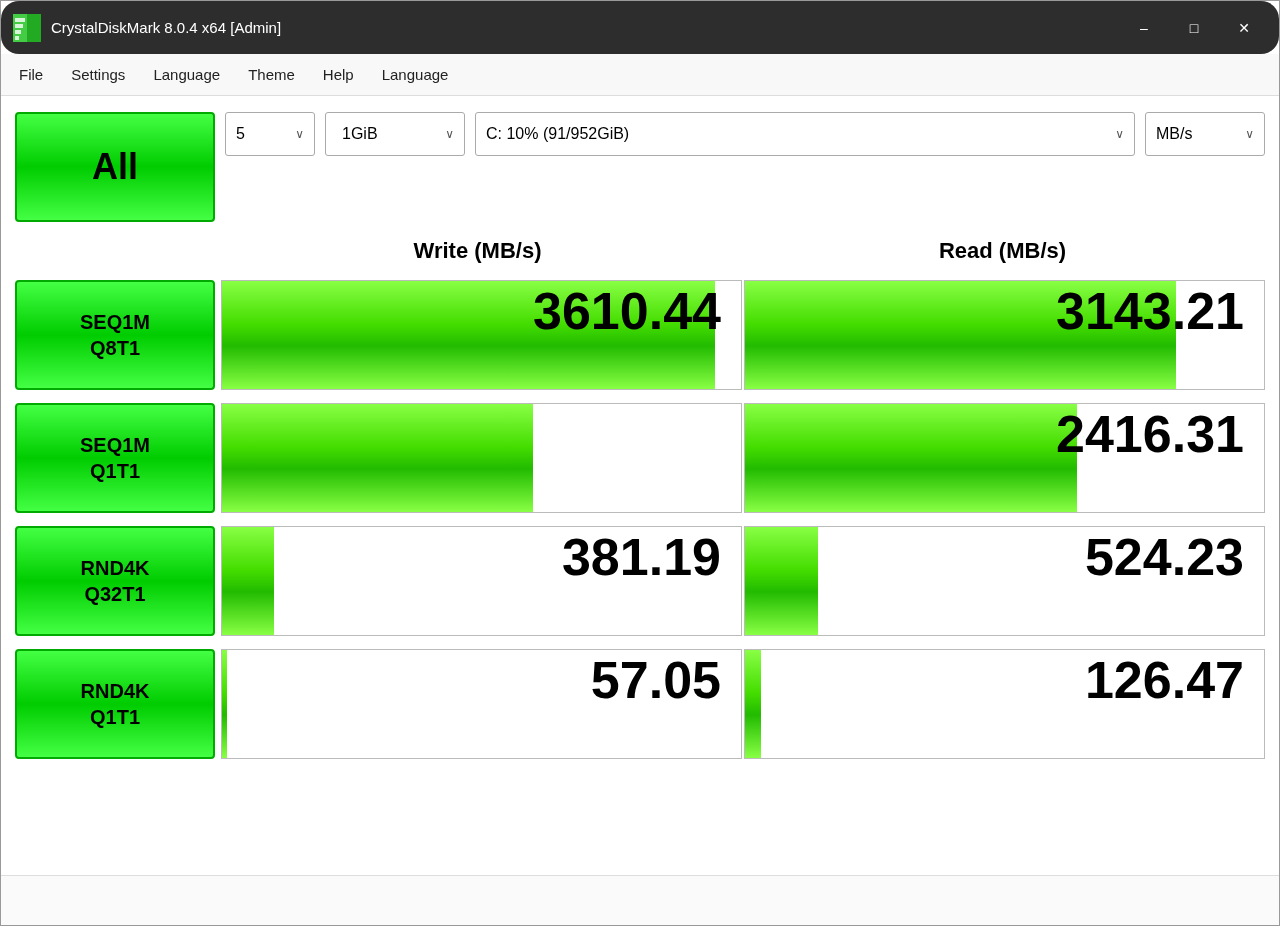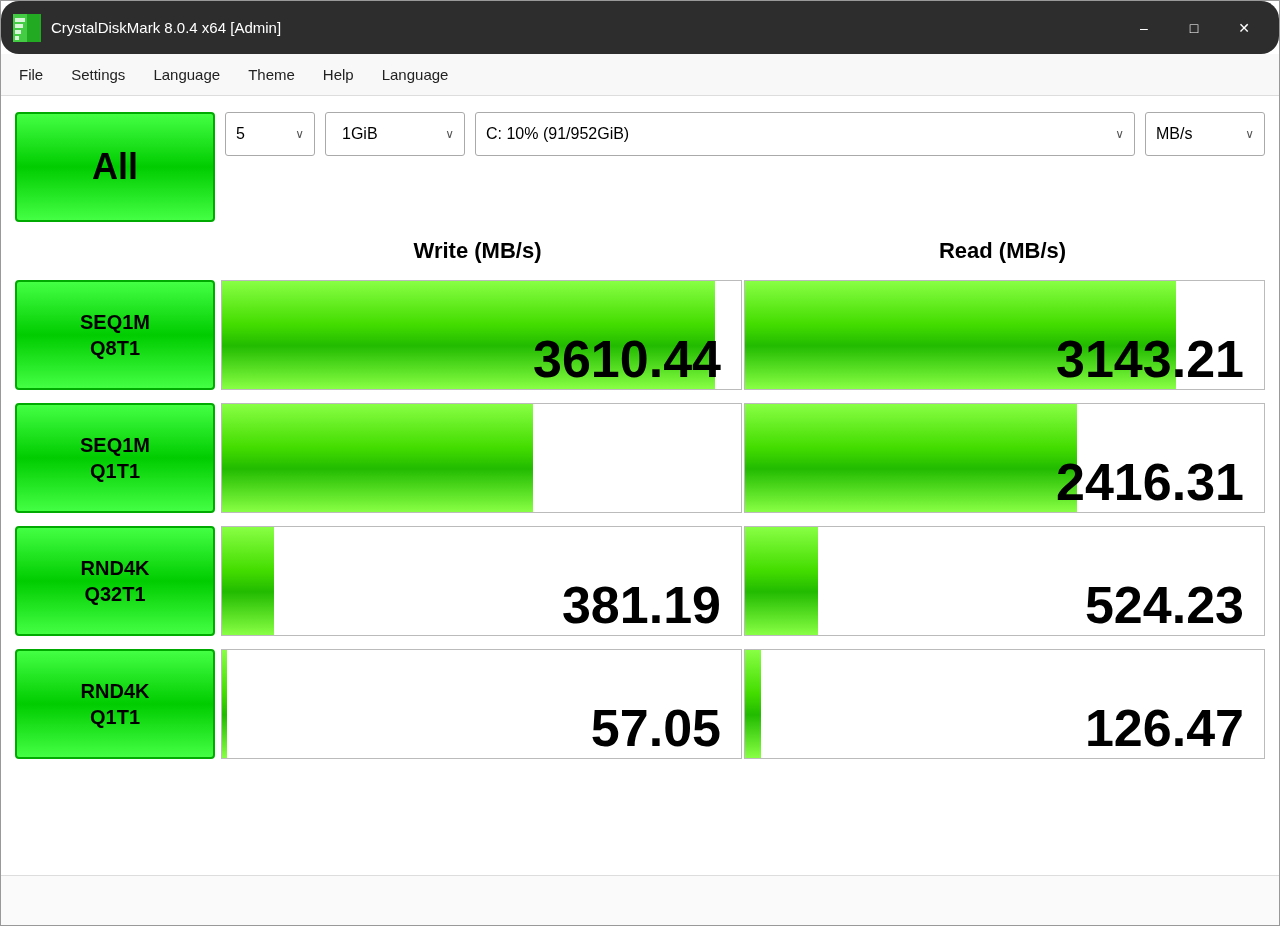--- a/index.html
+++ b/index.html
@@ -187,21 +187,21 @@
       font-weight: 700;
       color: #000;
       flex-shrink: 0;
       line-height: 1.3;
     }
 
     .value-cell {
       flex: 1;
       border: 1px solid #bbb;
       display: flex;
-      align-items: flex-end;
+      align-items: flex-start;
       justify-content: flex-end;
       padding-right: 20px;
       position: relative;
       overflow: hidden;
       margin-left: 6px;
     }
 
     .value-cell:first-of-type {
       margin-left: 6px;
     }

